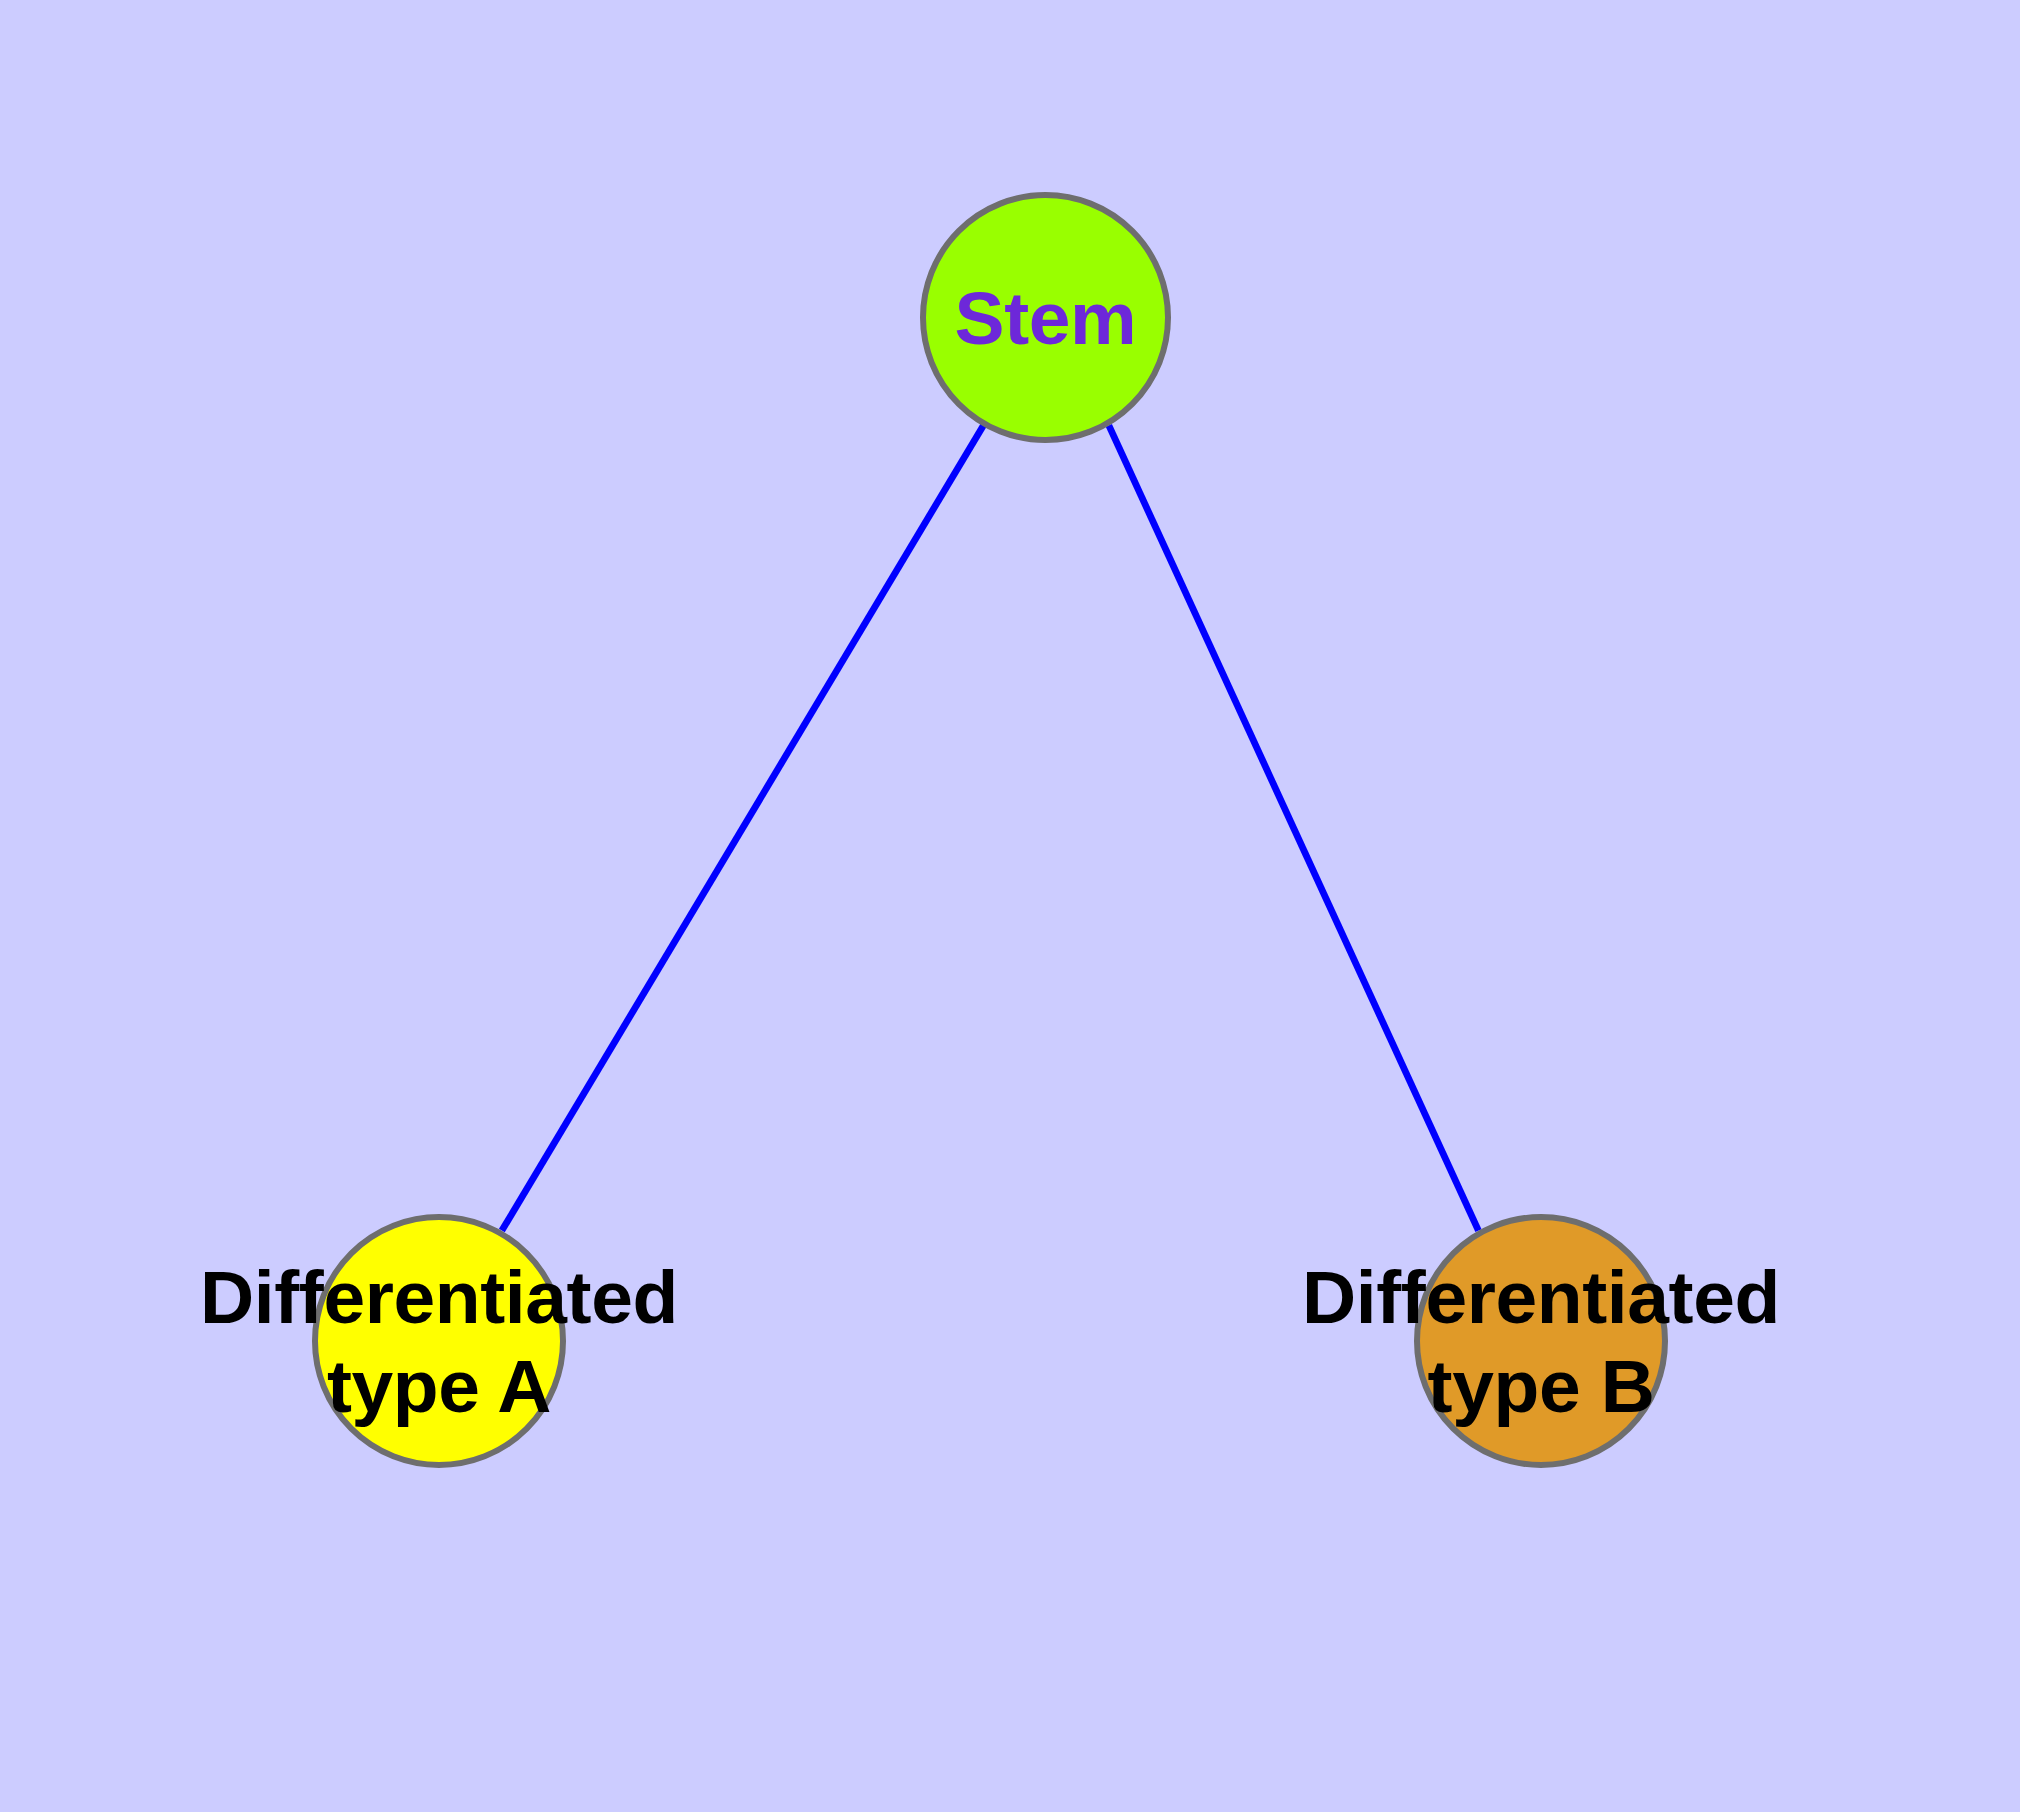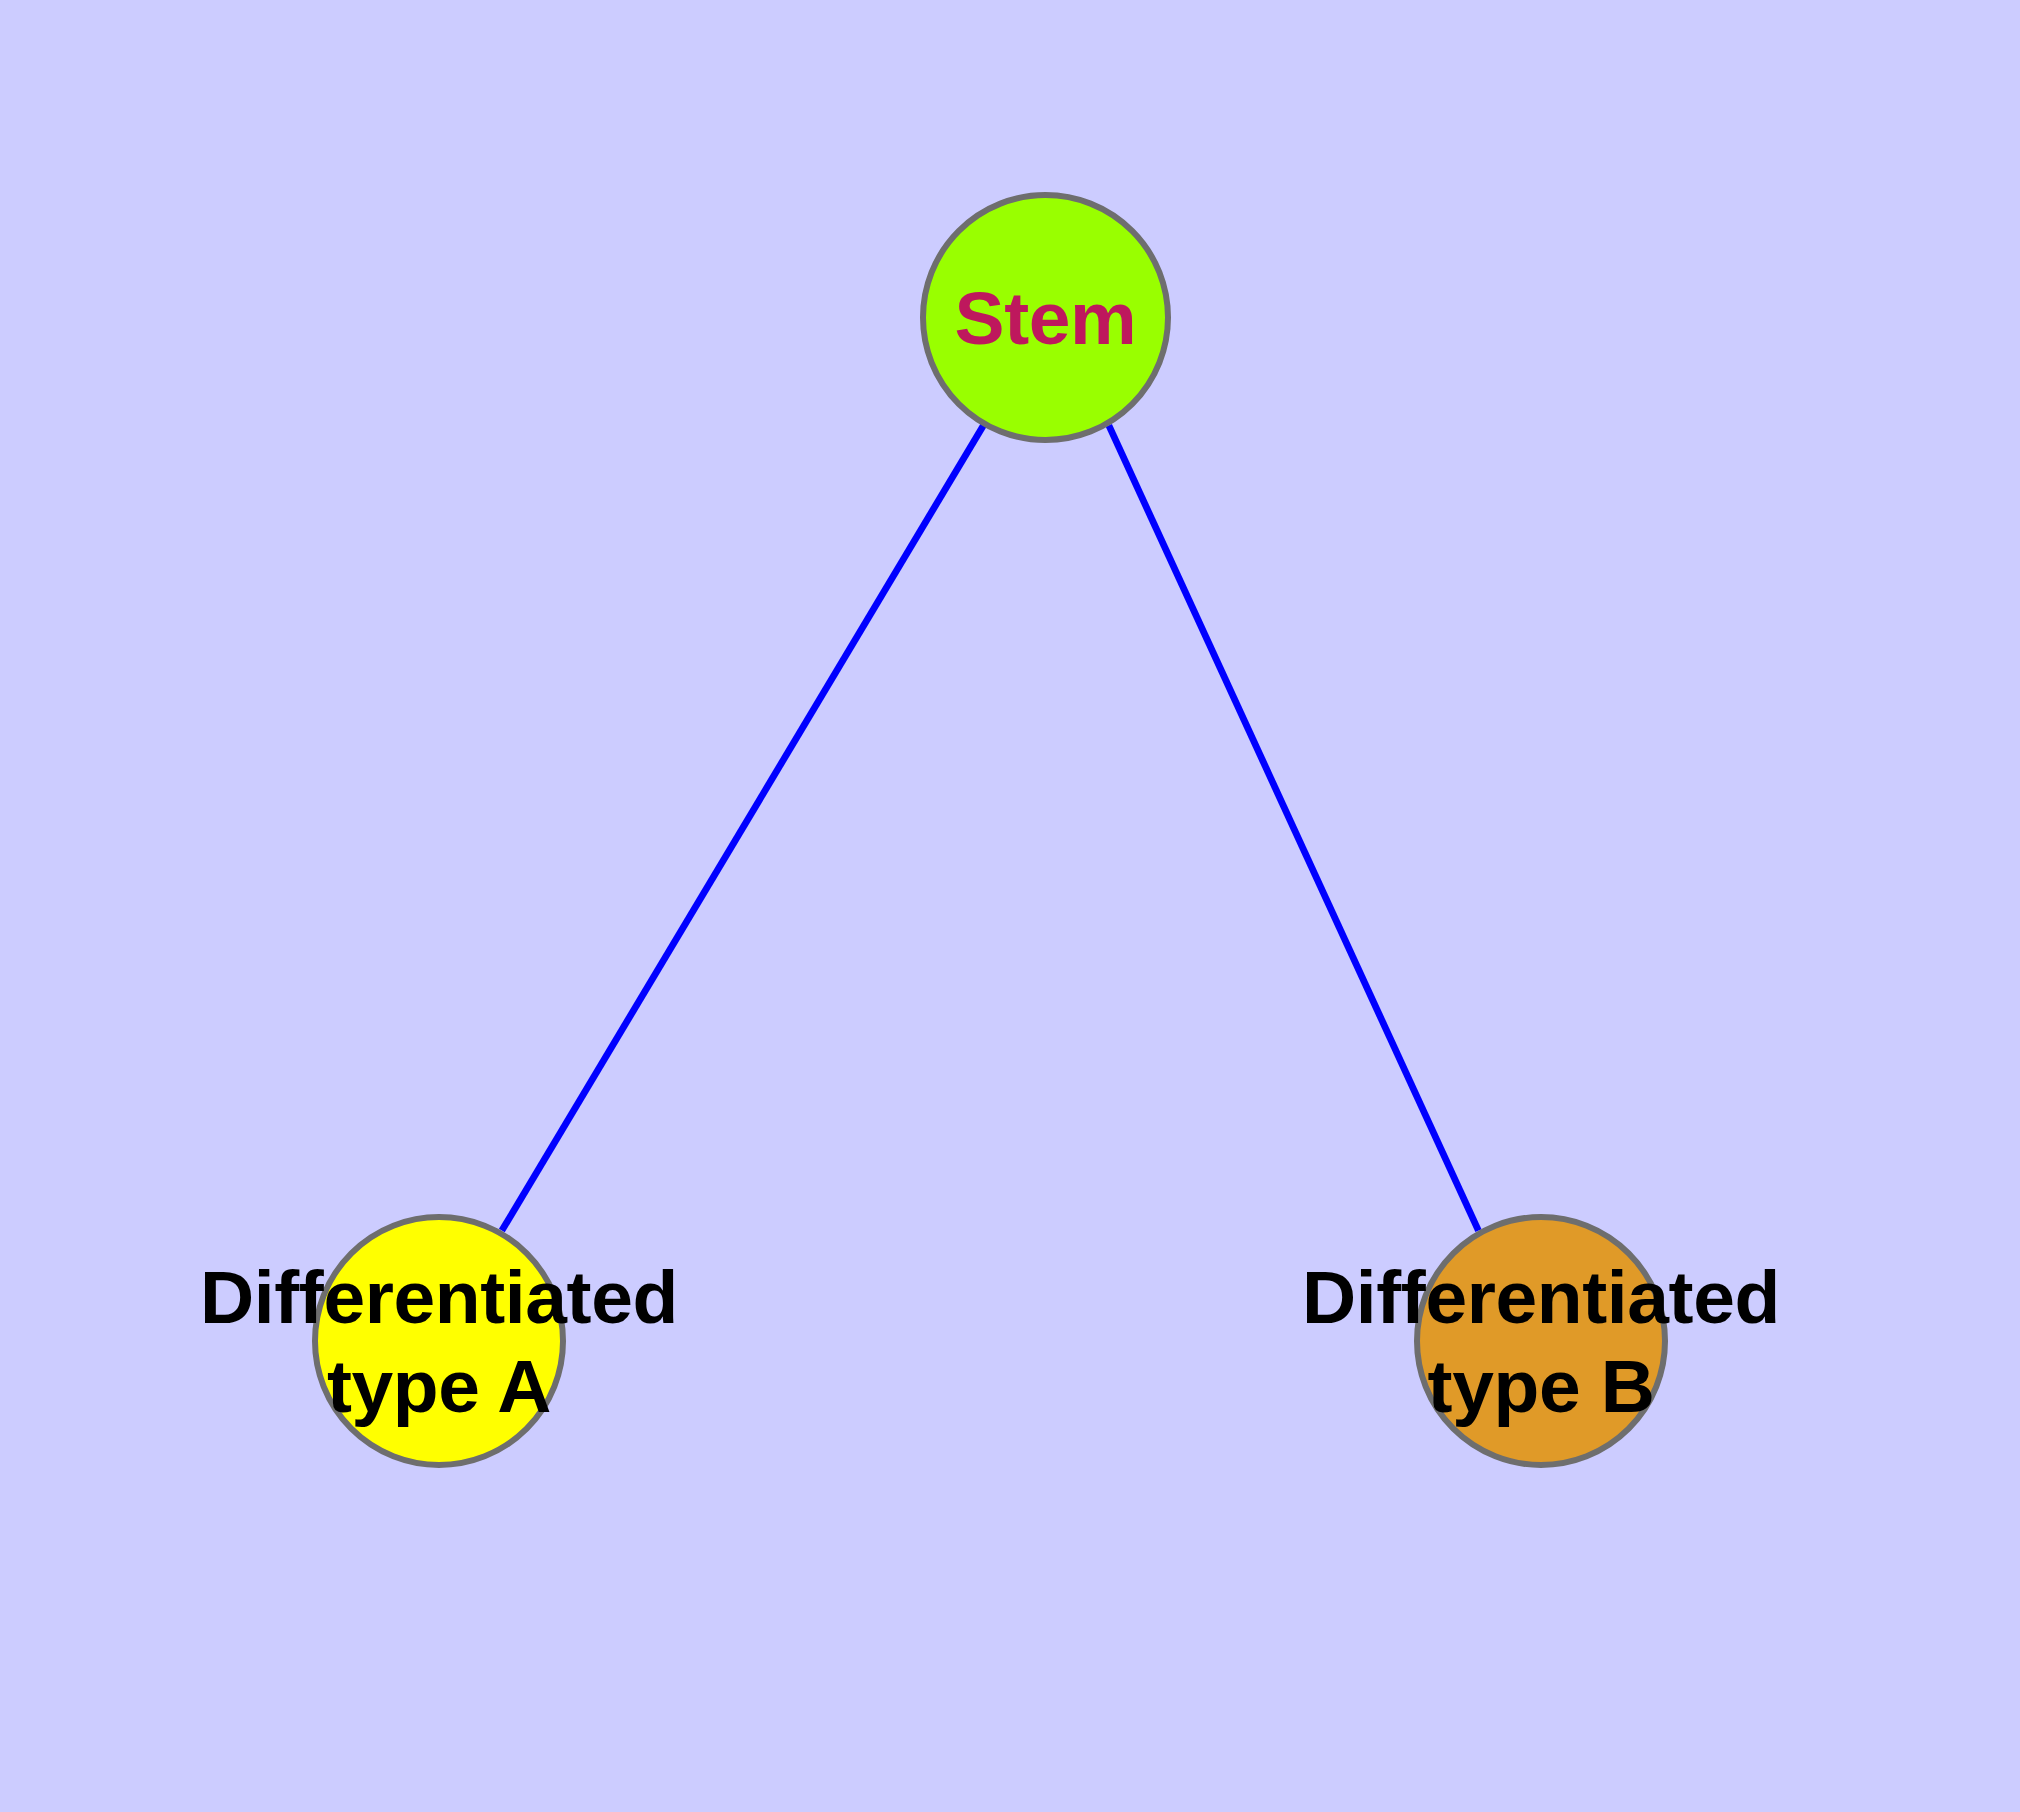--- a/index.html
+++ b/index.html
@@ -67,21 +67,21 @@
 
   <svg id="edge-layer" viewBox="0 0 2384 2138" preserveAspectRatio="none" style="width: 2021px; height: 1812px;">
     <line x1="1160" y1="502" x2="592" y2="1452" stroke="#0000ff" stroke-width="8" stroke-linecap="butt"></line>
     <line x1="1308" y1="502" x2="1744" y2="1452" stroke="#0000ff" stroke-width="8" stroke-linecap="butt"></line>
   </svg>
 
   <div id="node-layer">
 
     <div class="graph-node" style="left: 920px; top: 192px; width: 251px; height: 251px;">
       <div class="node-circle" style="width: 251px; height: 251px; background: rgb(153, 255, 0); border-color: rgb(110, 110, 110); border-width: 6px;"></div>
-      <div class="node-label" style="font-size: 75px; color: #be185d;">Stem</div>
+      <div class="node-label" style="font-size: 75px; color: #6d28d9;">Stem</div>
     </div>
 
     <div class="graph-node" style="left: 312px; top: 1214px; width: 254px; height: 254px;">
       <div class="node-circle" style="width: 254px; height: 254px; background: rgb(255, 255, 0); border-color: rgb(110, 110, 110); border-width: 6px;"></div>
       <div class="node-label" style="font-size: 75px; color: rgb(0, 0, 0);">Differentiated
 type A</div>
     </div>
 
     <div class="graph-node" style="left: 1414px; top: 1214px; width: 254px; height: 254px;">
       <div class="node-circle" style="width: 254px; height: 254px; background: rgb(224, 154, 40); border-color: rgb(110, 110, 110); border-width: 6px;"></div>

